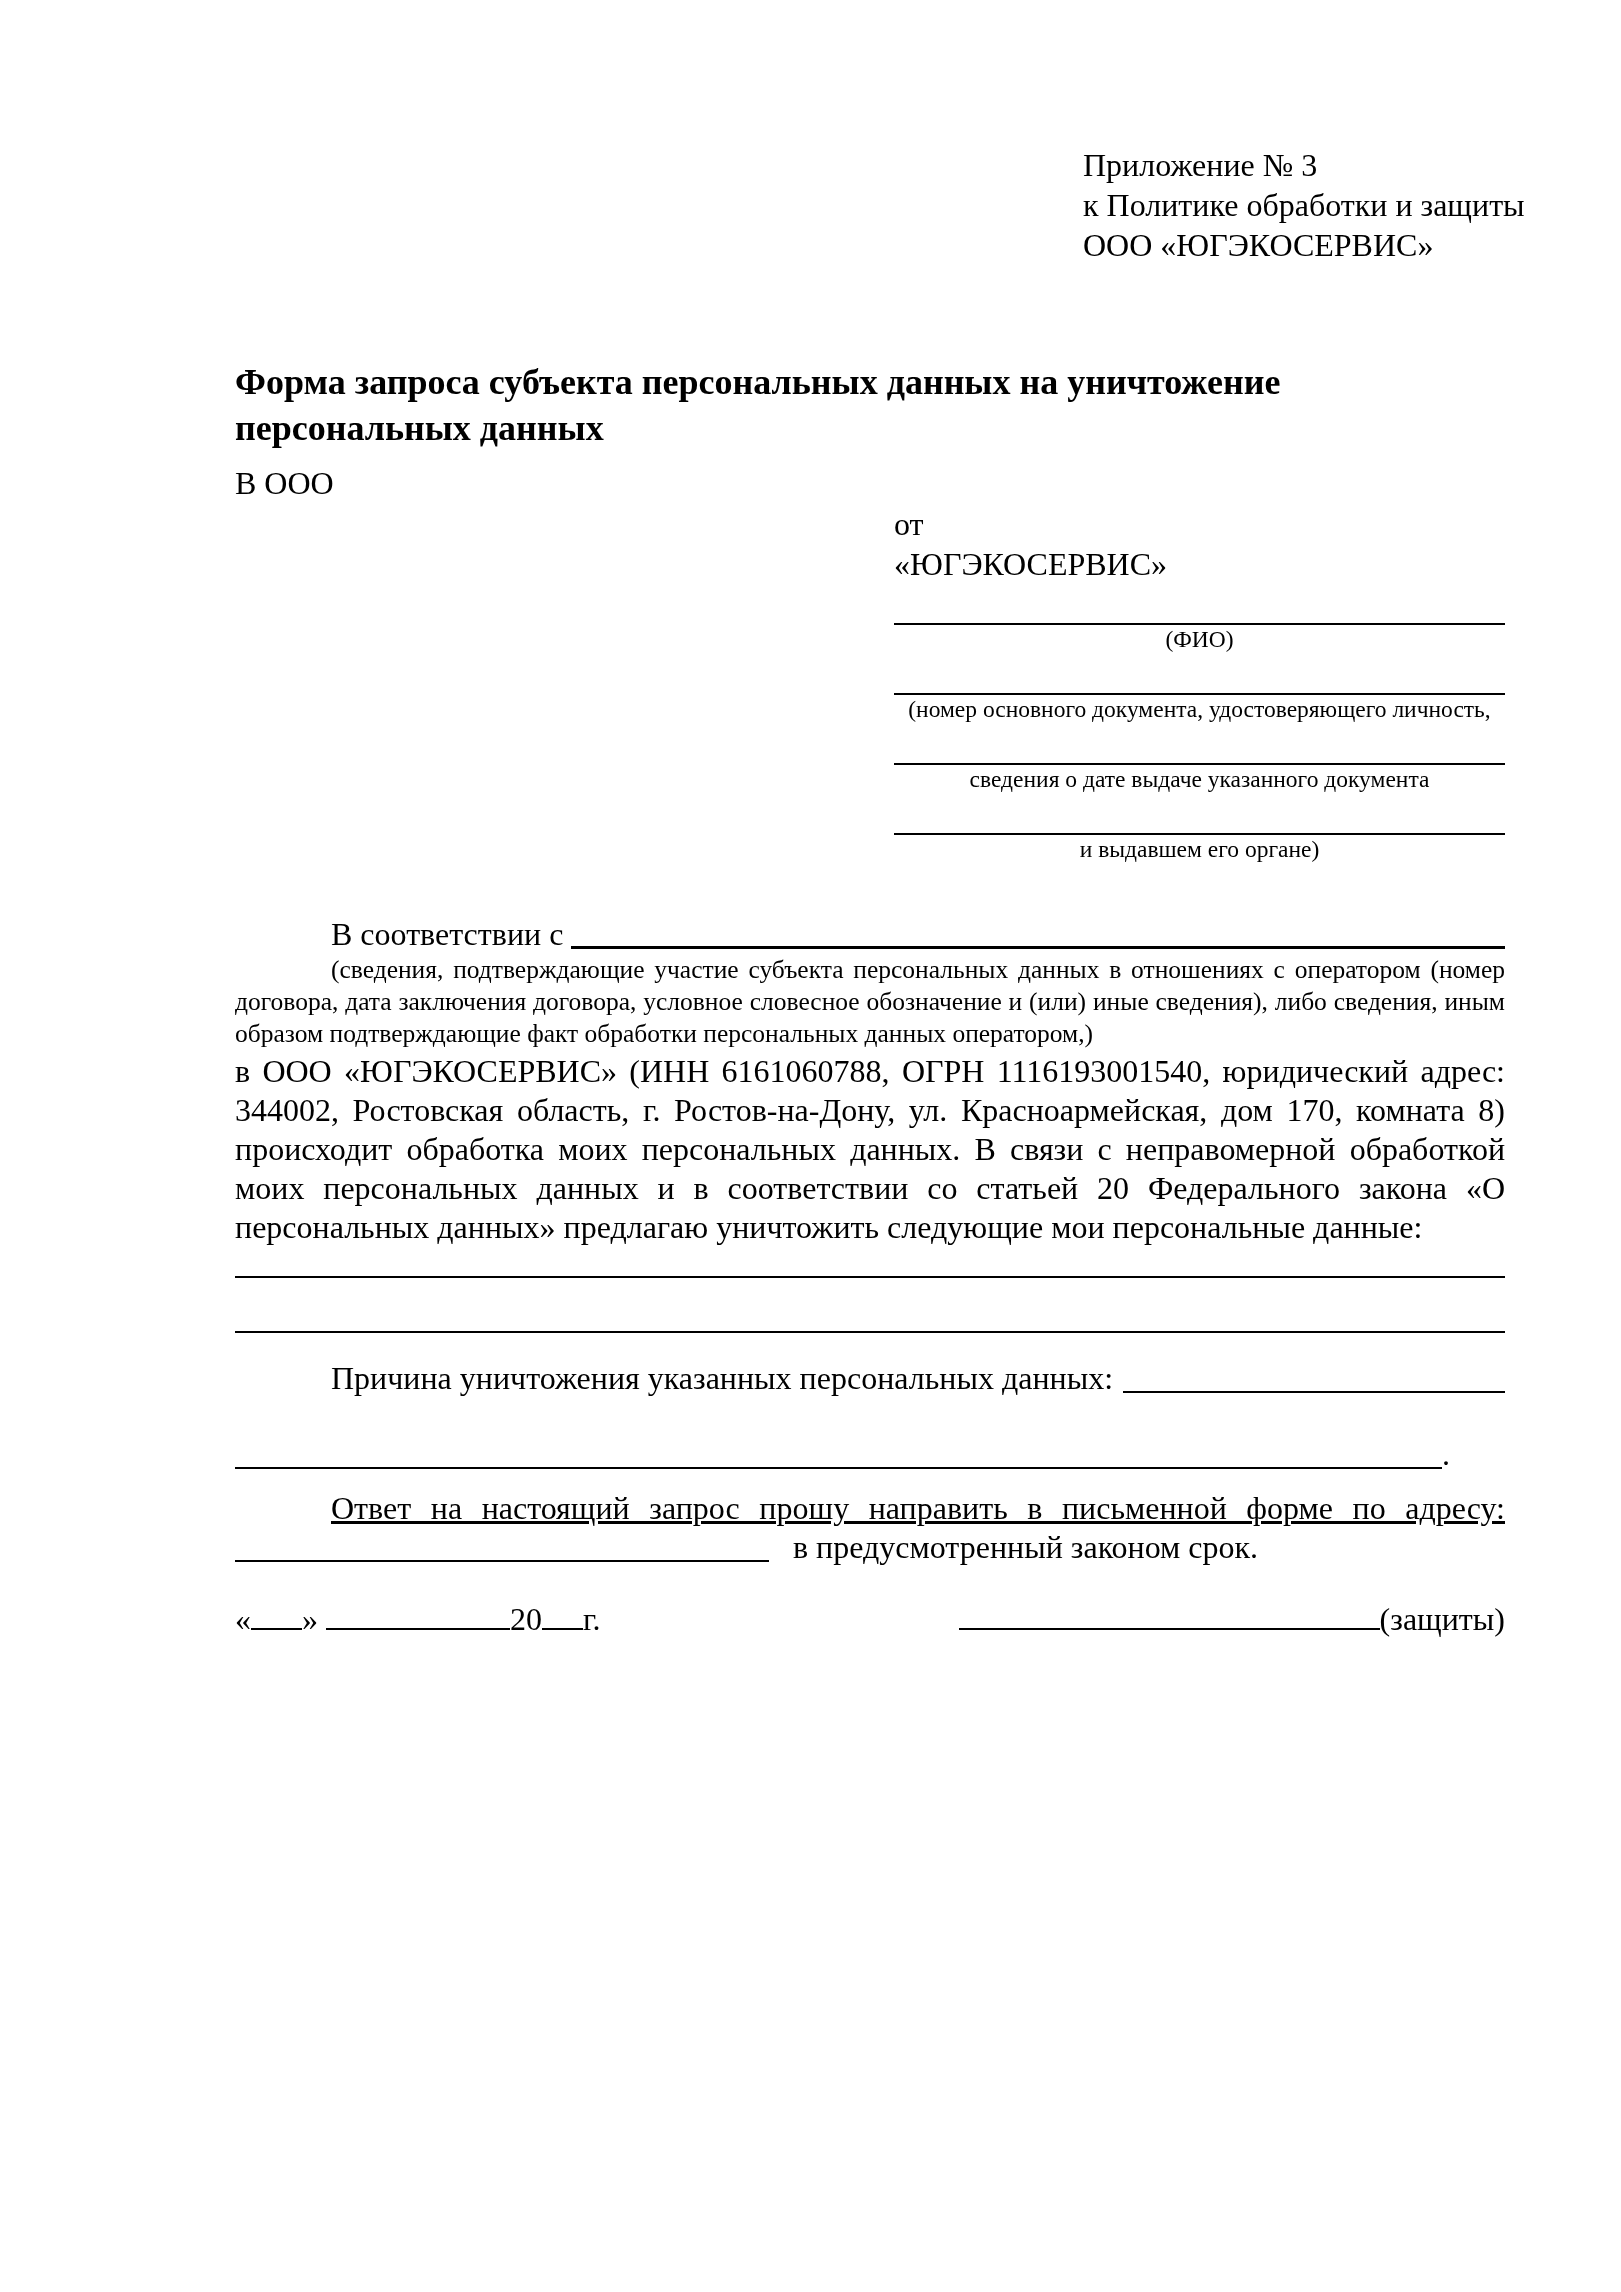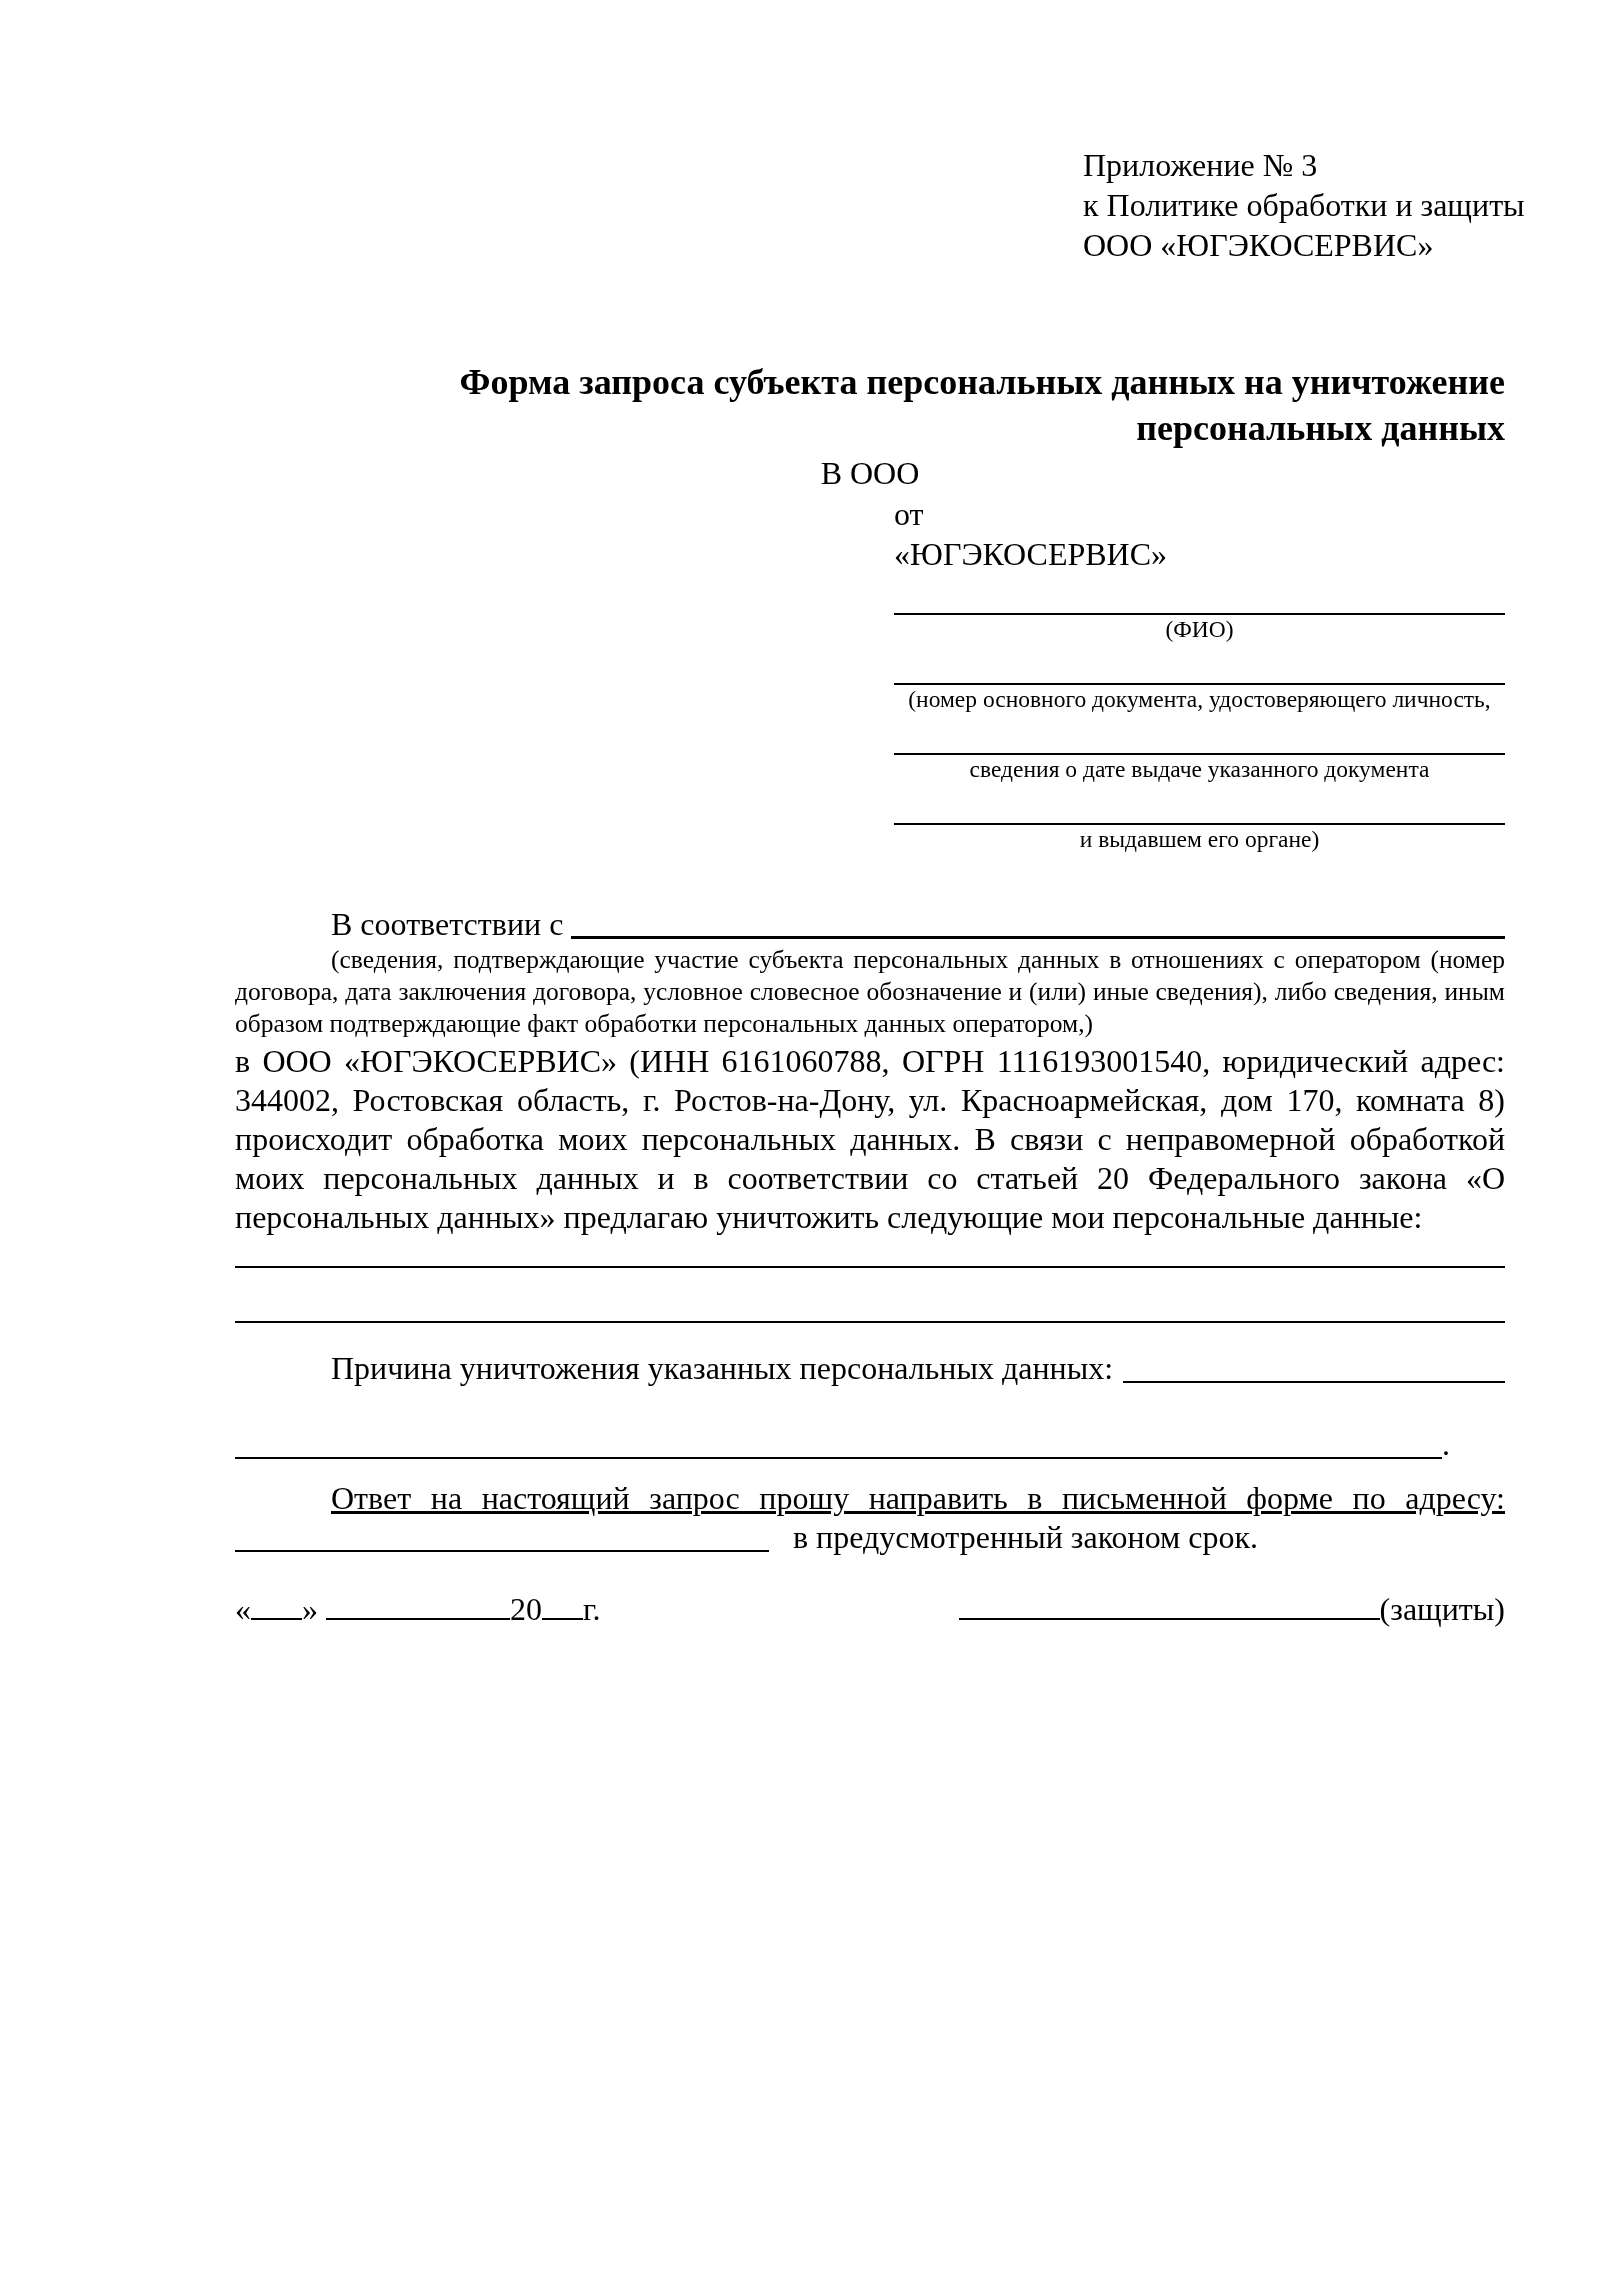--- a/index.html
+++ b/index.html
@@ -17,26 +17,26 @@
   }
   .txt { font-size: 32px; line-height: 39px; }
 
   
   .appendix { margin-left: 848px; }
   .appendix div { font-size: 32px; line-height: 40px; white-space: nowrap; }
 
   
   .doc-title {
     margin-top: 94px;
-    text-align: right;
+    text-align: left;
     font-weight: bold;
     font-size: 36px;
     line-height: 46px;
   }
-  .v-ooo { text-align: center; font-size: 32px; line-height: 41px; margin-top: 2px; }
+  .v-ooo { text-align: left; font-size: 32px; line-height: 41px; margin-top: 12px; }
 
   
   .addr { margin-left: 659px; }
   .addr .line-txt { font-size: 32px; line-height: 40px; }
   .field { margin-top: 39px; }
   .field:first-of-type { margin-top: 5.9px; }
   .fline { height: 0; border-bottom: 2.9px solid #000; }
   .fcaption { font-size: 23.5px; line-height: 29px; text-align: center; }
 
   

